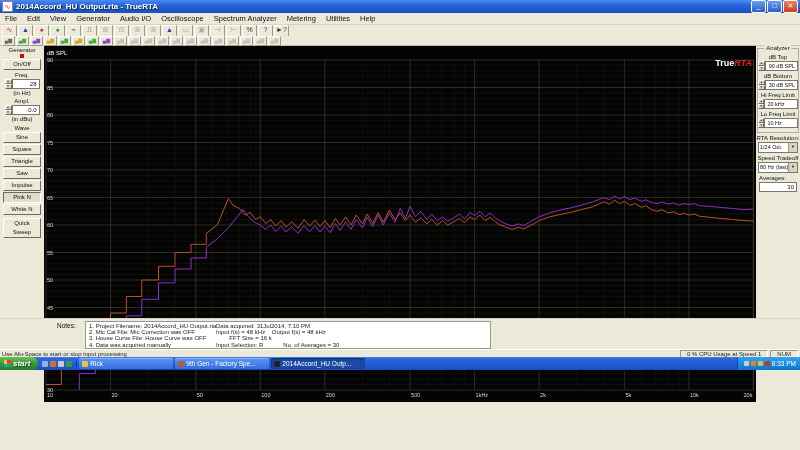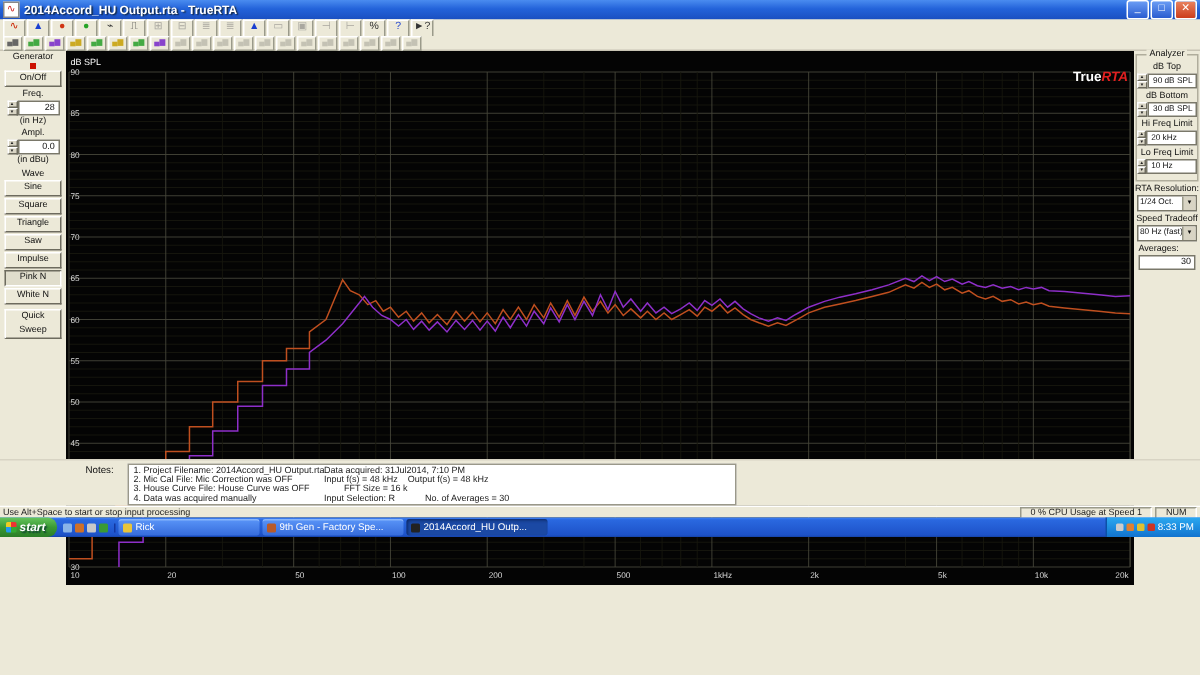--- a/index.html
+++ b/index.html
@@ -69,20 +69,32 @@
 <div class="app">
 
   <div class="titlebar">
     <div class="appicon">∿</div>
     <div class="title">2014Accord_HU Output.rta - TrueRTA</div>
     <div class="winbtn">_</div>
     <div class="winbtn">□</div>
     <div class="winbtn close">✕</div>
   </div>
 
+  <div class="menubar">
+      <span class="mi">File</span>
+      <span class="mi">Edit</span>
+      <span class="mi">View</span>
+      <span class="mi">Generator</span>
+      <span class="mi">Audio I/O</span>
+      <span class="mi">Oscilloscope</span>
+      <span class="mi">Spectrum Analyzer</span>
+      <span class="mi">Metering</span>
+      <span class="mi">Utilities</span>
+      <span class="mi">Help</span>
+    </div>
 
   <div class="tb1">
       <div class="tbbtn" style="color: rgb(204, 34, 0);">∿</div>
       <div class="tbbtn" style="color: rgb(26, 63, 208);">▲</div>
       <div class="tbbtn" style="color: rgb(208, 53, 21);">●</div>
       <div class="tbbtn" style="color: rgb(39, 164, 39);">●</div>
       <div class="tbbtn" style="color: rgb(51, 51, 51);">⌁</div>
       <div class="tbbtn" style="color: rgb(51, 51, 51);">⎍</div>
       <div class="tbbtn dis" style="color: rgb(170, 168, 160);">⊞</div>
       <div class="tbbtn dis" style="color: rgb(170, 168, 160);">⊟</div>

